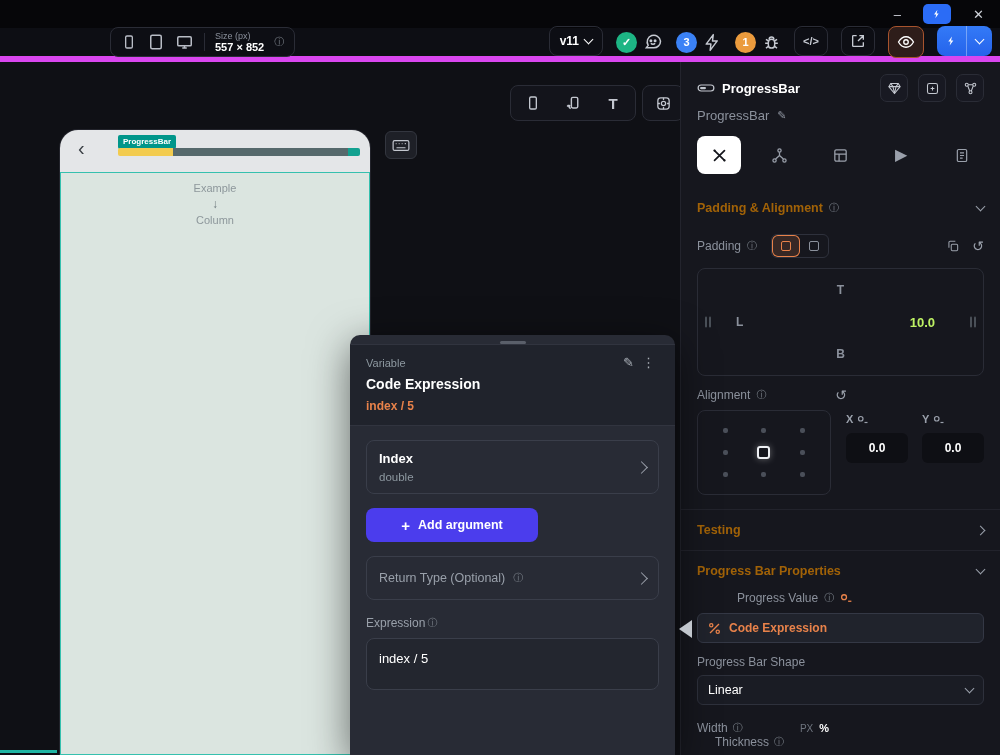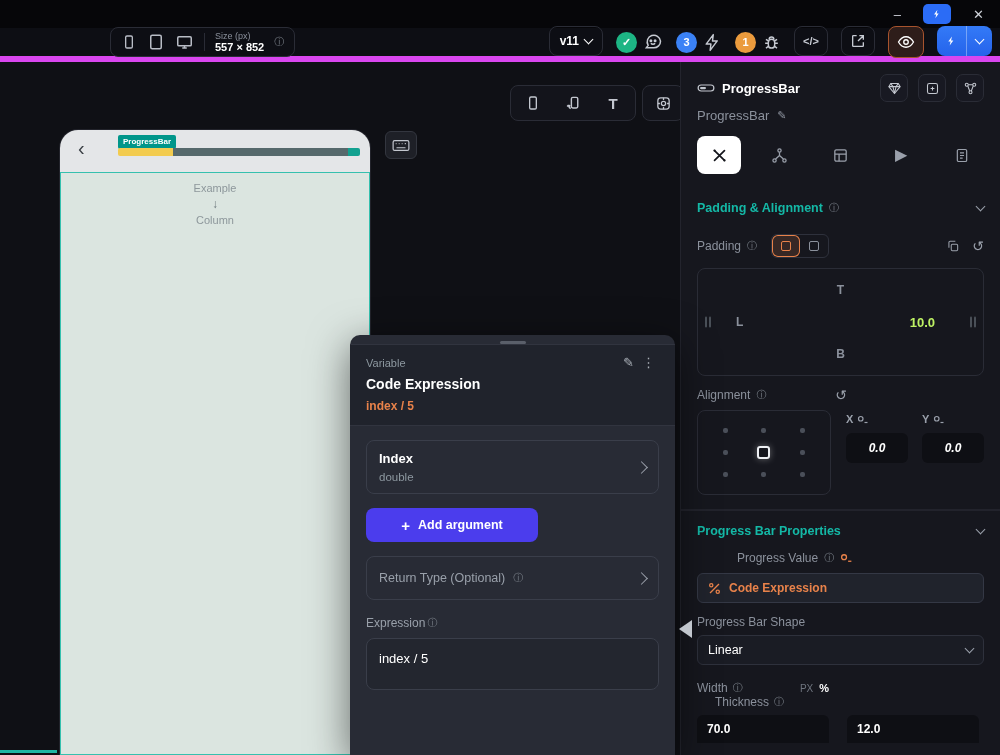--- a/index.html
+++ b/index.html
@@ -163,21 +163,21 @@
   .sb-rename-text { font-size:13px; color:#8b919c; }
   .pencil-sm { font-size:11px; color:#8b919c; }
 
   .sb-tabs { margin-top:10px; display:flex; justify-content:space-between; }
   .tab { width:44px; height:38px; border-radius:8px; display:flex; align-items:center; justify-content:center;
          color:#9aa0ab; cursor:pointer; }
   .tab.active { background:#fff; color:#14151b; }
   .tab .glyph { font-size:16px; line-height:1; }
 
   .sec-head { margin-top:22px; display:flex; align-items:center; gap:6px; height:24px; }
-  .sec-title { font-size:12.5px; font-weight:bold; color:#14b8a6; }
+  .sec-title { font-size:12.5px; font-weight:bold; color:#a16207; }
   .sec-head .chev { margin-left:auto; color:#9aa0ab; }
 
   .lbl { font-size:12px; color:#8b919c; }
   .pad-row { margin-top:14px; display:flex; align-items:center; gap:6px; }
   .pad-toggle { margin-left:8px; display:flex; border:1px solid #2e313c; border-radius:6px; overflow:hidden; }
   .pad-toggle .cell { width:28px; height:22px; display:flex; align-items:center; justify-content:center; cursor:pointer; }
   .pad-toggle .cell.active { background:rgba(232,130,74,.16); box-shadow:inset 0 0 0 1px #e8824a; border-radius:6px; }
   .mini-sq { width:10px; height:10px; border:1.6px solid #8b919c; border-radius:2px; }
   .cell.active .mini-sq { border-color:#e8824a; }
   .pad-actions { margin-left:auto; display:flex; gap:12px; align-items:center; color:#9aa0ab; }
@@ -195,21 +195,21 @@
   .align-grid { width:135px; height:85px; border:1px solid #2a2c36; border-radius:8px;
                 display:grid; grid-template-columns:repeat(3,1fr); grid-template-rows:repeat(3,1fr);
                 align-items:center; justify-items:center; padding:8px; }
   .dot { width:5px; height:5px; border-radius:2px; background:#4a4f59; cursor:pointer; }
   .dot.sel { width:13px; height:13px; background:transparent; border:2px solid #eef0f4; border-radius:3px;
              box-shadow:0 0 7px rgba(255,255,255,.35); }
   .xy-cols { margin-left:15px; display:flex; gap:14px; padding-top:3px; }
   .xy-col { display:flex; flex-direction:column; gap:8px; }
   .xy-label { display:flex; align-items:center; gap:4px; font-size:11px; font-weight:bold; color:#9aa0ab; }
   .field { width:62px; height:30px; background:#0e0f14; border-radius:6px; color:#fff;
-           font-size:12px; font-weight:bold; display:flex; align-items:center; justify-content:center;font-style:italic; }
+           font-size:12px; font-weight:bold; display:flex; align-items:center; justify-content:center; }
 
   .sb-div { border-top:1px solid #22232c; margin:14px -16px 0; }
   .row-head { display:flex; align-items:center; height:40px; }
   .row-head .chev { margin-left:auto; color:#9aa0ab; }
 
   .pv-row { margin-top:8px; display:flex; align-items:center; gap:6px;margin-left:40px; }
   .code-box { margin-top:8px; height:30px; background:#20232c; border:1px solid #343845; border-radius:6px;
               display:flex; align-items:center; gap:8px; padding:0 10px; }
   .code-box-label { font-size:12px; font-weight:bold; color:#e8824a; }
   .shape-label { margin-top:12px; }
@@ -585,20 +585,24 @@
               <path d="M10 10h4"></path>
             </svg>
         </span>
         <span class="field">0.0</span>
       </div>
     </div>
   </div>
 
   <div class="sb-div"></div>
 
+  <div class="row-head">
+    <span class="sec-title">Testing</span>
+    <span class="chev right"></span>
+  </div>
 
   <div class="sb-div" style="margin-top:0"></div>
 
   <div class="sec-head" style="margin-top:8px">
     <span class="sec-title">Progress Bar Properties</span>
     <span class="chev down"></span>
   </div>
 
   <div class="pv-row">
     <span class="lbl">Progress Value</span>

